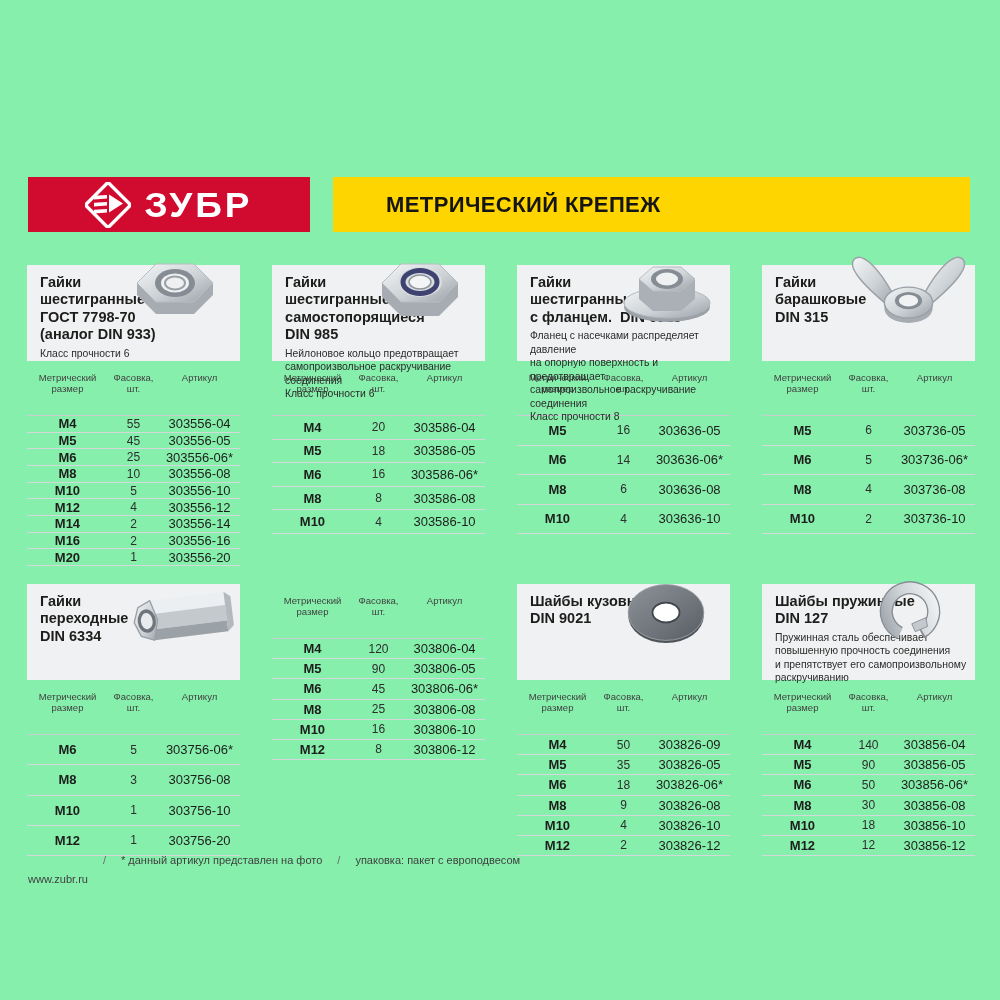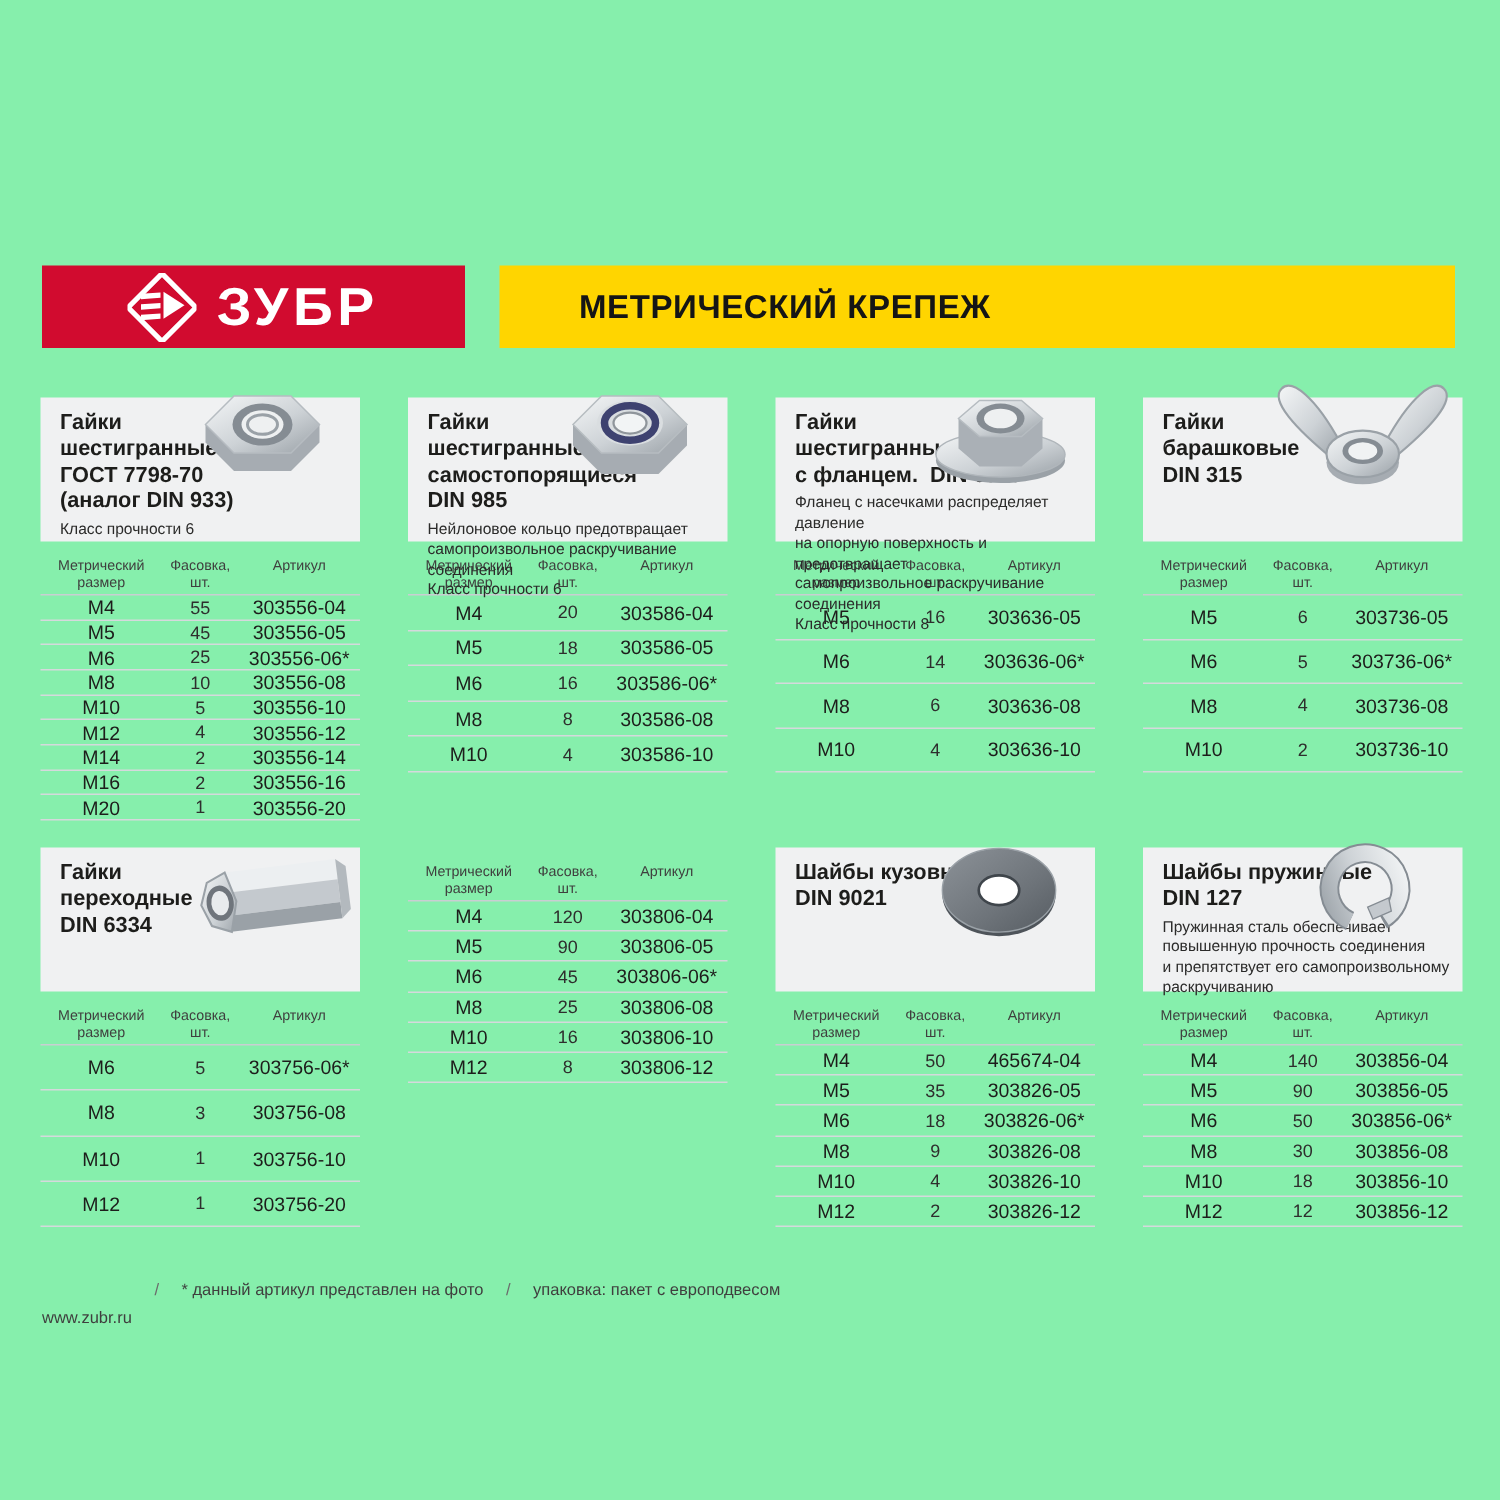--- a/index.html
+++ b/index.html
@@ -18,29 +18,29 @@
         grid-template-columns:repeat(4,213px);column-gap:32px;row-gap:18px;align-items:start;}
   .product{width:213px;position:relative;}
   .info{background:#f0f1f2;height:96px;box-sizing:border-box;padding:9px 4px 0 13px;position:relative;}
   .title{margin:0;font-size:14.5px;font-weight:bold;line-height:1.2;white-space:pre-line;color:#1d1d1b;}
   .desc{margin:3px 0 0;font-size:10.4px;line-height:1.3;white-space:pre-line;color:#2b2b2a;}
   .img-wrap{position:absolute;right:0;top:-24px;width:125px;height:100px;pointer-events:none;}
   .row2 .img-wrap{top:-12px;height:74px;width:118px;}
   .product.wing-nut .img-wrap{width:145px;right:-6px;}
 
   .thead{display:flex;align-items:flex-start;border-bottom:1px solid #c9ced2;
-         font-size:9.5px;color:#3f3f3e;margin-top:12px;padding-bottom:1px;min-height:22px;}
+         font-size:9.5px;color:#3f3f3e;margin-top:12px;padding-bottom:20px;min-height:22px;}
   .thead span{white-space:pre-line;text-align:center;line-height:1.15;}
   .c1{width:38%;} .c2{width:24%;} .c3{width:38%;}
   .rows{display:flex;flex-direction:column;}
   .sec-0 .rows{height:150px;}
   .sec-1 .rows,.sec-2 .rows,.sec-3 .rows{height:118px;}
   .sec-4 .rows,.sec-5 .rows,.sec-6 .rows,.sec-7 .rows{height:121px;}
   .row{flex:1;display:flex;align-items:center;border-bottom:1px solid #d5d9dc;}
-  .row .c1{font-weight:normal;font-size:13px;text-align:center;}
+  .row .c1{font-weight:bold;font-size:13px;text-align:center;}
   .row .c2{font-size:12px;text-align:center;color:#2e2e2d;}
   .row .c3{font-size:13px;text-align:center;}
 
   
   .ftr{position:absolute;left:28px;top:834px;display:flex;gap:15px;font-size:11px;color:#3f3f3e;align-items:center;}
   .ftr .sep{color:#6b6b6b;}
   .ftr .site{color:#3f3f3e;text-decoration:none;margin-top:39px;}
 </style>
 </head>
 <body>
@@ -450,21 +450,21 @@
     <div class="thead">
       <span class="c1">Метрический размер</span>
       <span class="c2">Фасовка,
 шт.</span>
       <span class="c3">Артикул</span>
     </div>
     <div class="rows">
   <div class="row">
     <span class="c1">M4</span>
     <span class="c2">50</span>
-    <span class="c3">465674-04</span>
+    <span class="c3">303826-09</span>
   </div>
 
   <div class="row">
     <span class="c1">M5</span>
     <span class="c2">35</span>
     <span class="c3">303826-05</span>
   </div>
 
   <div class="row">
     <span class="c1">M6</span>

